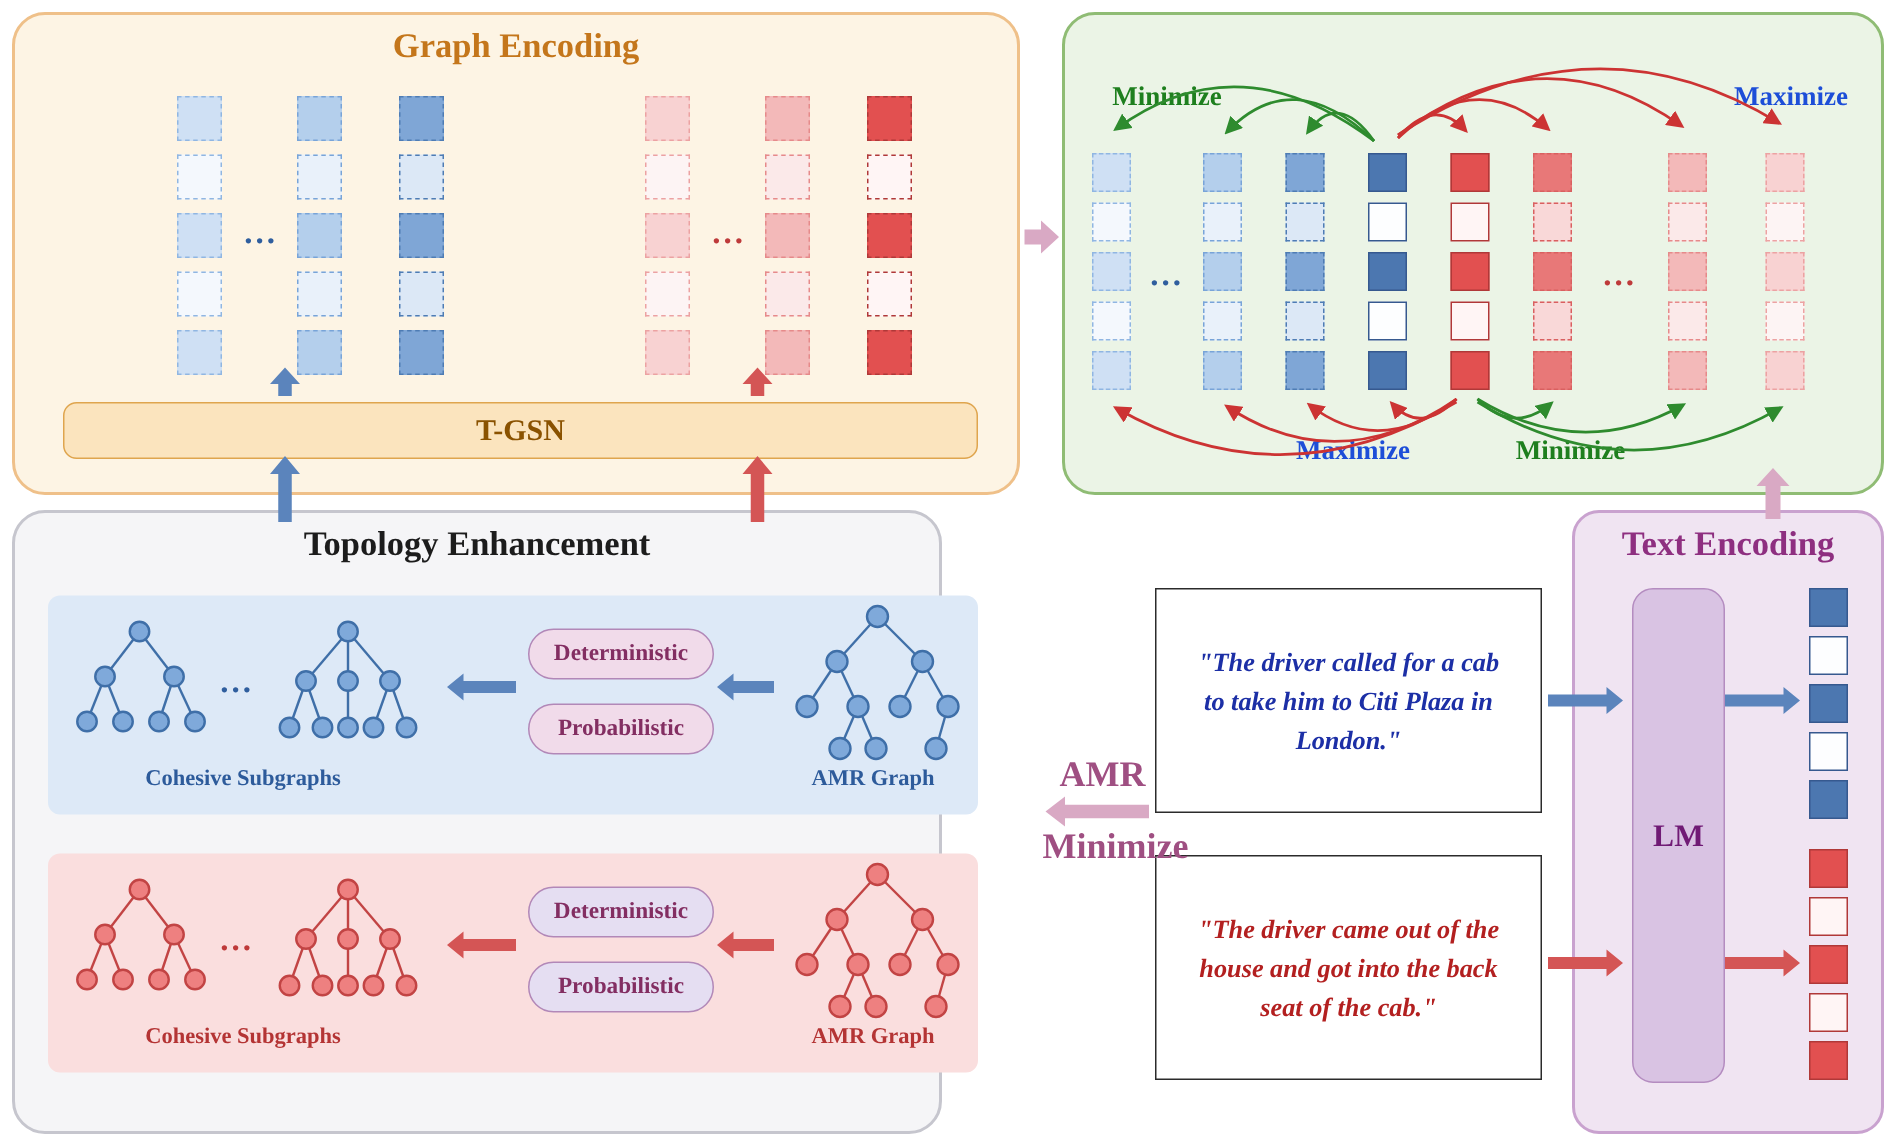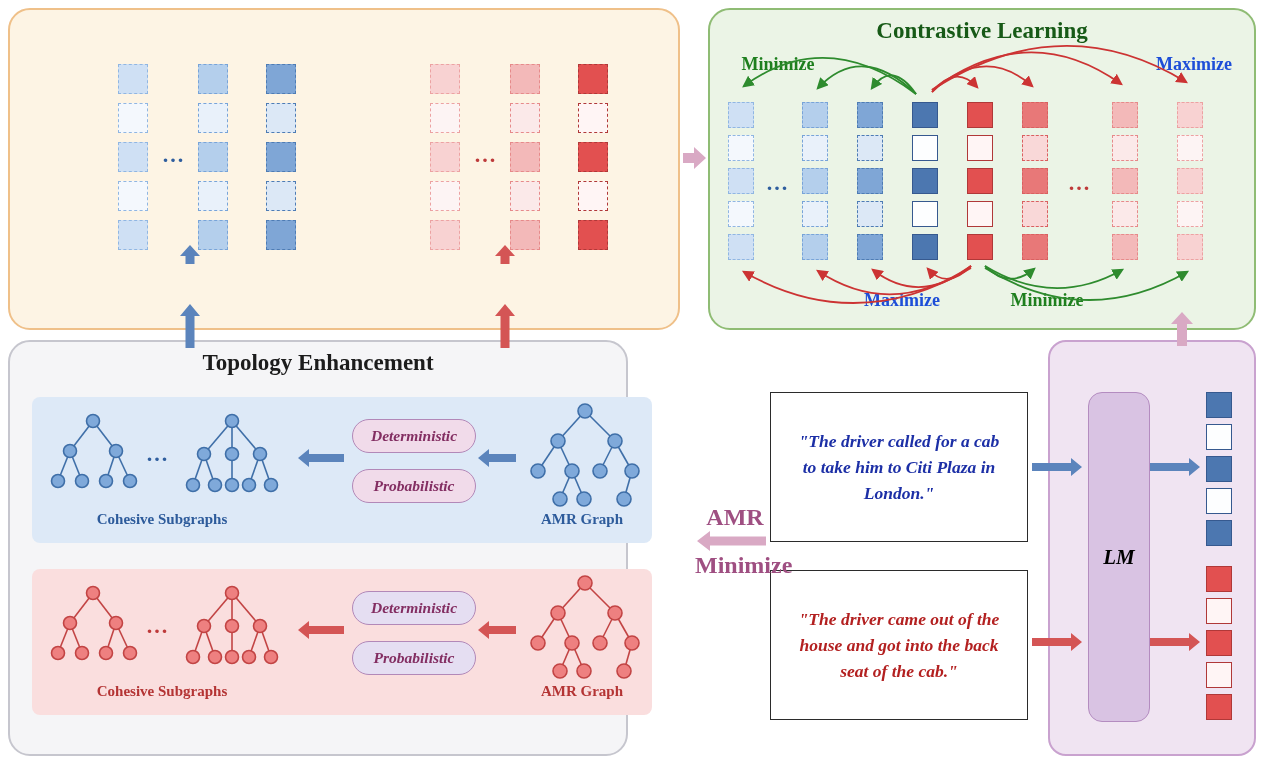--- a/index.html
+++ b/index.html
@@ -47,47 +47,48 @@
   #sub-blue{top:55px;background:#DDE9F7;}
   #sub-red{top:227px;background:#FADEDE;}
   .tree{position:absolute;}
   .tree-blue circle{fill:#7FA9DA;stroke:#3F6FA8;stroke-width:1.6;}
   .tree-blue line{stroke:#3F6FA8;stroke-width:1.6;}
   .tree-red circle{fill:#EE8080;stroke:#C24444;stroke-width:1.6;}
   .tree-red line{stroke:#C24444;stroke-width:1.6;}
   .graph-label{position:absolute;font-size:15px;font-weight:bold;text-align:center;font-family:Liberation Serif, serif;}
   .graph-label.blue{color:#2D5B9B;} .graph-label.red{color:#B43434;}
   .proc-box{position:absolute;left:320px;width:122px;height:32px;border:1.6px solid #B288B8;border-radius:17px;
-    display:flex;align-items:center;justify-content:center;font-size:15.5px;font-weight:bold;color:#832E62;font-style:italic;}
+    display:flex;align-items:center;justify-content:center;font-size:15.5px;font-weight:bold;color:#832E62;}
   .proc-box.blue-ctx{background:#F1DBEA;}
   .proc-box.red-ctx{background:#E5DEF2;}
 
   .quote-box{position:absolute;left:770px;width:258px;height:150px;background:#fff;border:1.6px solid #2b2b2b;
     box-sizing:border-box;display:flex;align-items:center;justify-content:center;padding:10px 22px;}
   .quote-text{font-size:17.5px;font-weight:bold;font-style:italic;text-align:center;line-height:1.5;}
   #quote-pos .quote-text{color:#1C2FA6;}
   #quote-neg .quote-text{color:#B32020;}
 
   .amr-parse-label{position:absolute;font-size:24px;font-weight:bold;color:#9F4F82;text-align:center;}
 
   #lm-box{position:absolute;left:38px;top:50px;width:60px;height:328px;background:#D9C3E3;
     border:1.8px solid #B48CC0;border-radius:14px;display:flex;align-items:center;justify-content:center;
-    font-size:21px;font-weight:bold;color:#000000;font-style:italic;}
+    font-size:21px;font-weight:bold;color:#701a75;}
 
   #overlay{position:absolute;left:0;top:0;z-index:10;pointer-events:none;}
   .f-blue{fill:#5B84BC;} .f-red{fill:#D45555;} .f-mauve{fill:#D9A9C4;}
   .curve{fill:none;stroke-width:1.8px;}
   .s-green{stroke:#2E8B2E;} .s-red{stroke:#CC3333;}
 </style>
 </head>
 <body>
 
 <div id="canvas">
 
   <div class="panel" id="p-graph">
+    <div class="panel-title">Graph Encoding</div>
 
     <div class="vec vec30 g9 dashed pbA" style="left:108px;top:54px">
         <i></i>
         <i></i>
         <i></i>
         <i></i>
         <i></i>
       </div>
     <div class="dots blue" style="left:144px;top:132px;width:40px">...</div>
     <div class="vec vec30 g9 dashed pbB" style="left:188px;top:54px">
@@ -121,24 +122,26 @@
         <i></i>
       </div>
     <div class="vec vec30 g9 dashed prD" style="left:568px;top:54px">
         <i></i>
         <i></i>
         <i></i>
         <i></i>
         <i></i>
       </div>
 
+    <div id="tgsn-box">
+      <span>T-GSN</span>
+    </div>
   </div>
 
   <div class="panel" id="p-contrast">
-    <div class="panel-title">Contrastive Learning</div>
 
     <div class="cl-label green" style="left:8px;top:44px;width:120px">Minimize</div>
     <div class="cl-label red" style="left:424px;top:44px;width:120px">Maximize</div>
 
     <div class="vec vec26 g7 dashed pbA" style="left:18px;top:92px">
         <i></i>
         <i></i>
         <i></i>
         <i></i>
         <i></i>
@@ -335,20 +338,21 @@
           <circle cx="112" cy="70" r="7"></circle>
         <circle cx="40" cy="98" r="7"></circle>
           <circle cx="64" cy="98" r="7"></circle>
           <circle cx="104" cy="98" r="7"></circle>
       </svg>
       <div class="graph-label red" style="left:470px;top:114px;width:160px">AMR Graph</div>
     </div>
   </div>
 
   <div class="panel" id="p-text">
+    <div class="panel-title">Text Encoding</div>
     <div id="lm-box">
       <span>LM</span>
     </div>
     <div class="vec vec26 g6 solid pbD" style="left:156px;top:50px">
         <i></i>
         <i></i>
         <i></i>
         <i></i>
         <i></i>
       </div>

